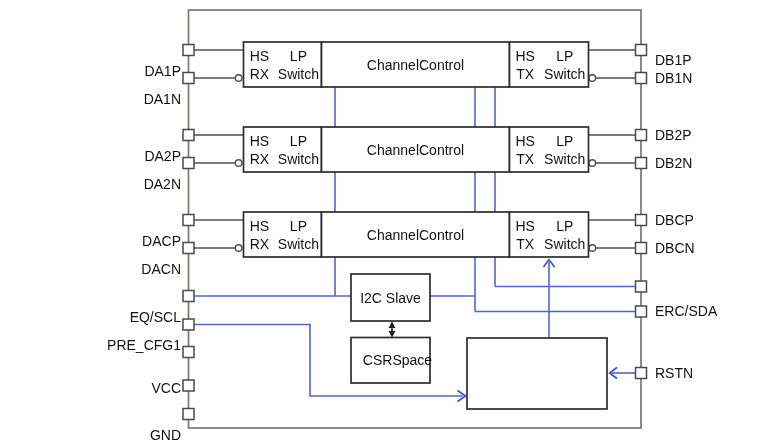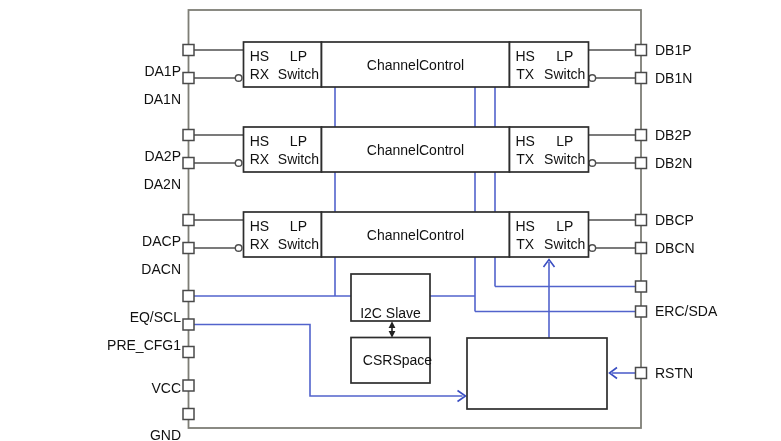--- a/index.html
+++ b/index.html
@@ -139,21 +139,21 @@
   <div class="pin-label left" style="top:69px">DA1N</div>
   <div class="pin-label left" style="top:126px">DA2P</div>
   <div class="pin-label left" style="top:154px">DA2N</div>
   <div class="pin-label left" style="top:211px">DACP</div>
   <div class="pin-label left" style="top:239px">DACN</div>
   <div class="pin-label left" style="top:287px">EQ/SCL</div>
   <div class="pin-label left" style="top:315px">PRE_CFG1</div>
   <div class="pin-label left" style="top:358px">VCC</div>
   <div class="pin-label left" style="top:405px">GND</div>
 
-  <div class="pin-label right" style="top:41px">DB1P</div>
+  <div class="pin-label right" style="top:51px">DB1P</div>
   <div class="pin-label right" style="top:69px">DB1N</div>
   <div class="pin-label right" style="top:126px">DB2P</div>
   <div class="pin-label right" style="top:154px">DB2N</div>
   <div class="pin-label right" style="top:211px">DBCP</div>
   <div class="pin-label right" style="top:239px">DBCN</div>
   <div class="pin-label right" style="top:302px">ERC/SDA</div>
   <div class="pin-label right" style="top:364px">RSTN</div>
 
   <div class="block-label" style="left:243.5px; top:42px; width:78px; height:45px">
     <span>HS RX</span>
@@ -187,21 +187,21 @@
   </div>
   <div class="block-label" style="left:321.5px; top:212px; width:188px; height:45px">
     <span>Channel</span>
     <span>Control</span>
   </div>
   <div class="block-label" style="left:509.5px; top:212px; width:79px; height:45px">
     <span>HS TX</span>
     <span>LP Switch</span>
   </div>
 
-  <div class="block-label" style="left:351px; top:289px; width:79px; height:47px">
+  <div class="block-label" style="left:351px; top:274px; width:79px; height:47px">
     <span>I2C Slave</span>
   </div>
   <div class="block-label" style="left:351px; top:337.5px; width:93px; height:45.5px">
     <span>CSR</span>
     <span>Space</span>
   </div>
   <div class="block-label" style="left:467px; top:338px; width:140px; height:71px">
   </div>
 
 </div>

